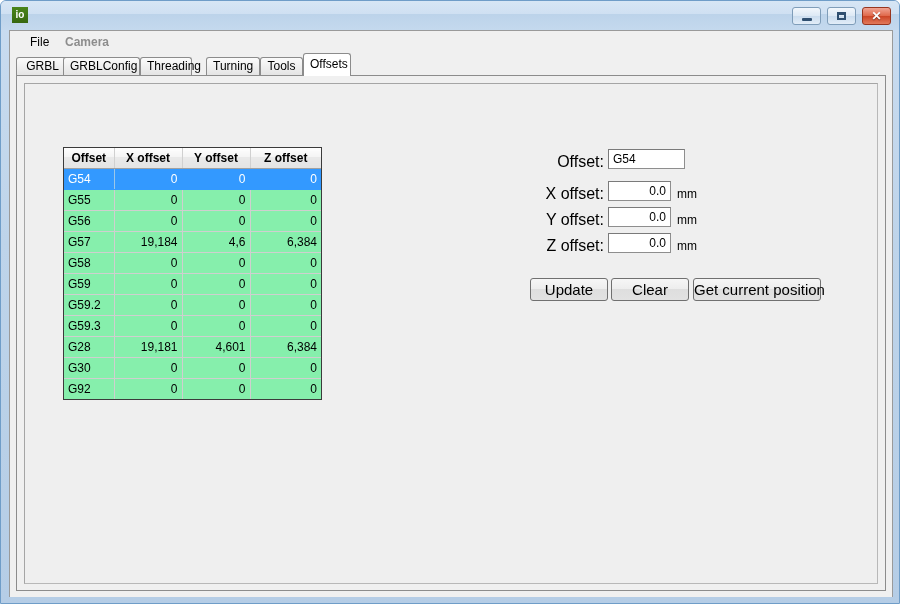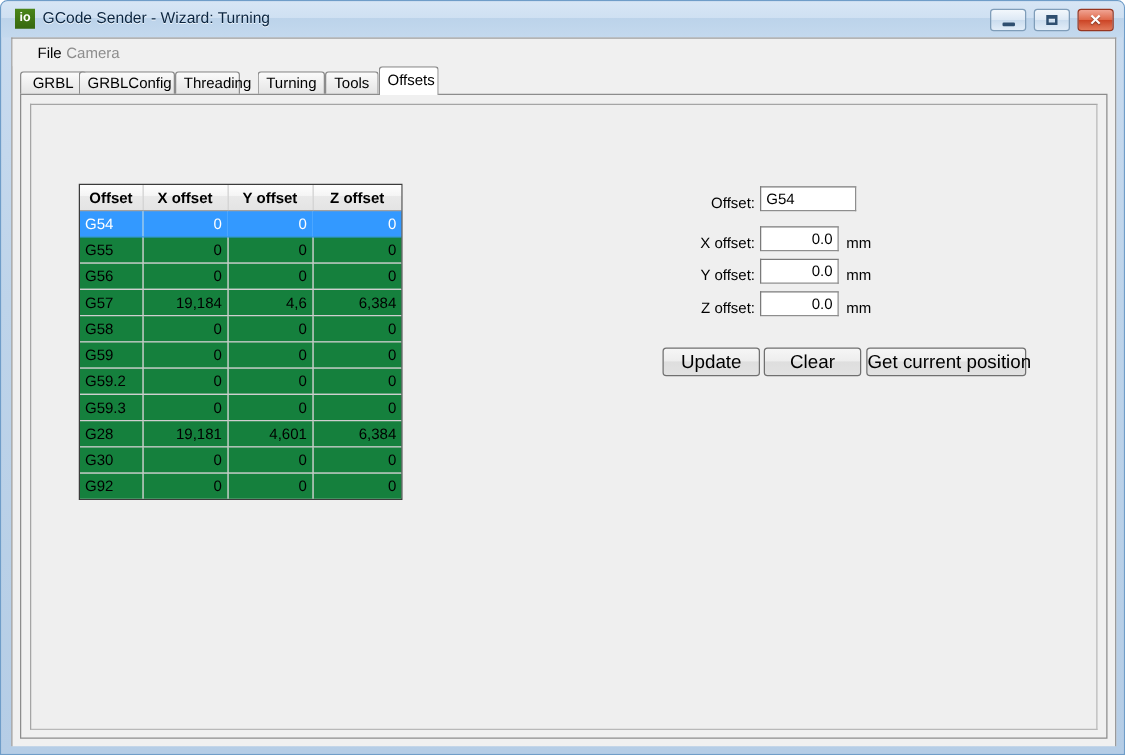--- a/index.html
+++ b/index.html
@@ -124,21 +124,21 @@
     top: 3px;
     height: 17px;
     line-height: 17px;
     padding: 0 7px;
     font-size: 12px;
     color: #000000;
     white-space: nowrap;
   }
   .menu-item.disabled { color: #8d8d8d; }
   #menu-file { left: 13px; }
-  #menu-camera { left: 36px; }
+  #menu-camera { left: 48px; font-weight: bold; }
 
   
   #tabstrip {
     position: absolute;
     left: 6px; top: 23px;
     width: 870px; height: 22px;
   }
   .tab {
     position: absolute;
     bottom: 0;
@@ -212,41 +212,41 @@
   }
   #grid th:last-child { border-right: none; }
   #grid td {
     height: 21px;
     box-sizing: border-box;
     border-right: 1px solid #cfcfcf;
     border-bottom: 1px solid #cfcfcf;
     padding: 0 4px;
     color: #000000;
     white-space: nowrap;
-    background: #15803d;
+    background: #86efac;
   }
   #grid td:last-child { border-right: none; }
   #grid td.c-name { text-align: left; }
   #grid td.c-num { text-align: right; }
   #grid tr.selected td {
     background: #3399ff;
     color: #ffffff;
     border-right-color: #3399ff;
     border-bottom-color: #3399ff;
   }
   #grid tr.selected td.c-name {
     border-right-color: #9cc7e8;
   }
   #grid tr:last-child td { border-bottom: none; }
 
   
   #form { position: absolute; left: 0; top: 0; width: 854px; height: 501px; }
   .frm-label {
     position: absolute;
-    font-size: 12px;
+    font-size: 16px;
     color: #000000;
     text-align: right;
     white-space: nowrap;
     line-height: 14px;
   }
   .frm-unit {
     position: absolute;
     font-size: 12px;
     color: #000000;
     line-height: 14px;
@@ -304,21 +304,20 @@
   #btn-clear   { left: 586px; top: 194px; width: 78px; }
   #btn-getpos  { left: 668px; top: 194px; width: 128px; }
 </style>
 </head>
 <body>
 
 <div id="window">
 
   <div id="titlebar">
     <div id="title-icon">io</div>
-    <div id="title-text">GCode Sender - Wizard: Turning</div>
 
     <div class="wbtn" id="btn-min">
       <div class="wbtn-glyph">
           <div id="min-bar"></div>
         </div>
     </div>
     <div class="wbtn" id="btn-max">
       <div class="wbtn-glyph">
           <div id="max-box"></div>
         </div>

